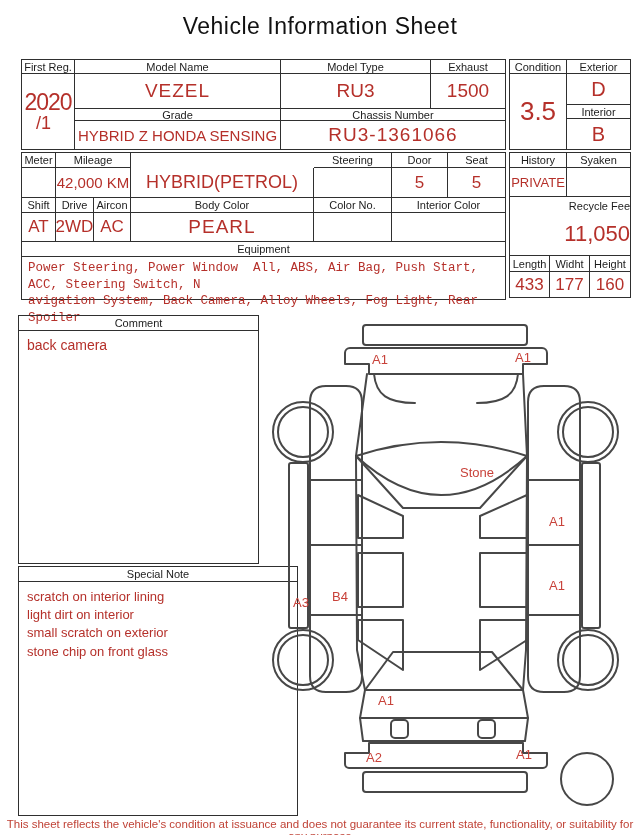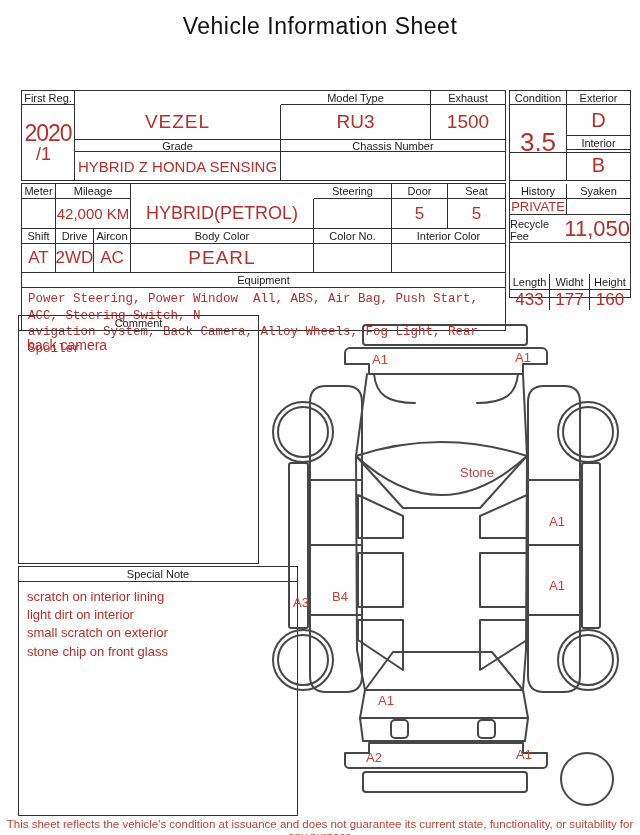--- a/index.html
+++ b/index.html
@@ -2,42 +2,42 @@
 <html><head>
 <meta charset="utf-8">
 <style>
   html,body{margin:0;padding:0;}
   body{
     width:640px;height:835px;position:relative;background:#ffffff;
     font-family:"Liberation Sans", sans-serif;color:#1c1c1c;overflow:hidden;
   }
   .abs{position:absolute;box-sizing:border-box;}
   .box{border:1px solid #2f2f2f;}
-  .grid{display:grid;box-sizing:border-box;margin-top:31px;}
+  .grid{display:grid;box-sizing:border-box;}
   .cell{box-sizing:border-box;display:flex;align-items:center;justify-content:center;overflow:hidden;}
   .br{border-right:1px solid #2f2f2f;}
   .bb{border-bottom:1px solid #2f2f2f;}
   .hdr{font-size:11px;color:#1c1c1c;}
   .val{color:#b5302a;}
   .title{
     position:absolute;left:0;top:13px;width:640px;text-align:center;
     font-size:23px;color:#111;letter-spacing:0.5px;
   }
   .fs26{font-size:26px;}
   .fs20{font-size:20px;} .fs19{font-size:19px;} .fs18{font-size:18px;}
   .fs17{font-size:17px;} .fs15{font-size:15px;} .fs14{font-size:14px;} .fs13{font-size:13px;}
   .firstreg{flex-direction:column;line-height:1.0;align-items:center;}
   .firstreg .l1{font-size:23px;letter-spacing:-1px;}
   .firstreg .l2{font-size:18px;align-self:flex-start;padding-left:14px;}
   .equip-text{
     display:block;padding:3px 6px 0 6px;font-size:12.5px;line-height:1.32;
     color:#b5302a;white-space:pre-wrap;text-align:left;
   }
   .pane-body{box-sizing:border-box;padding:6px 8px;color:#b5302a;text-align:left;}
-  .recycle{display:flex;flex-direction:row;align-items:center;box-sizing:border-box;}
+  .recycle{display:flex;flex-direction:column;align-items:flex-end;box-sizing:border-box;}
   .recycle .rl{font-size:11px;margin-top:3px;}
   .recycle .rv{font-size:22px;color:#b5302a;flex:1;display:flex;align-items:center;}
   .footer{
     position:absolute;left:0;top:818px;width:640px;text-align:center;
     font-size:11.5px;color:#c04337;
   }
   svg text{
     font-family:"Liberation Sans", sans-serif;font-size:13px;fill:#c8423a;
     text-anchor:middle;
   }
@@ -46,28 +46,30 @@
 <body>
 
 <div class="title">Vehicle Information Sheet</div>
 
 <div class="abs box grid" style="left:21px;top:59px;width:485px;height:91px;grid-template-columns:53px 206px 150px 1fr;grid-template-rows:14px 35px 12px 1fr;">
   <div class="cell hdr br bb" style="grid-row:1;grid-column:1;">First Reg.</div>
   <div class="cell val br firstreg" style="grid-row:2/5;grid-column:1;">
     <span class="l1">2020</span>
     <span class="l2">/1</span>
   </div>
+  <div class="cell hdr br bb" style="grid-row:1;grid-column:2;">Model Name</div>
   <div class="cell val br bb fs19" style="grid-row:2;grid-column:2;letter-spacing:1px;">VEZEL</div>
   <div class="cell hdr br bb" style="grid-row:3;grid-column:2;">Grade</div>
   <div class="cell val br fs15" style="grid-row:4;grid-column:2;">HYBRID Z HONDA SENSING</div>
   <div class="cell hdr br bb" style="grid-row:1;grid-column:3;">Model Type</div>
   <div class="cell val br bb fs19" style="grid-row:2;grid-column:3;">RU3</div>
   <div class="cell hdr bb" style="grid-row:1;grid-column:4;">Exhaust</div>
   <div class="cell val bb fs19" style="grid-row:2;grid-column:4;">1500</div>
   <div class="cell hdr bb" style="grid-row:3;grid-column:3/5;text-align:center;">Chassis Number</div>
+  <div class="cell val fs19" style="grid-row:4;grid-column:3/5;letter-spacing:1px;">RU3-1361066</div>
 </div>
 
 <div class="abs box grid" style="left:509px;top:59px;width:122px;height:91px;grid-template-columns:57px 1fr;grid-template-rows:14px 31px 14px 1fr;">
   <div class="cell hdr br bb" style="grid-row:1;grid-column:1;">Condition</div>
   <div class="cell val br fs26" style="grid-row:2/5;grid-column:1;">3.5</div>
   <div class="cell hdr bb" style="grid-row:1;grid-column:2;">Exterior</div>
   <div class="cell val bb fs20" style="grid-row:2;grid-column:2;">D</div>
   <div class="cell hdr bb" style="grid-row:3;grid-column:2;">Interior</div>
   <div class="cell val fs20" style="grid-row:4;grid-column:2;">B</div>
 </div>

